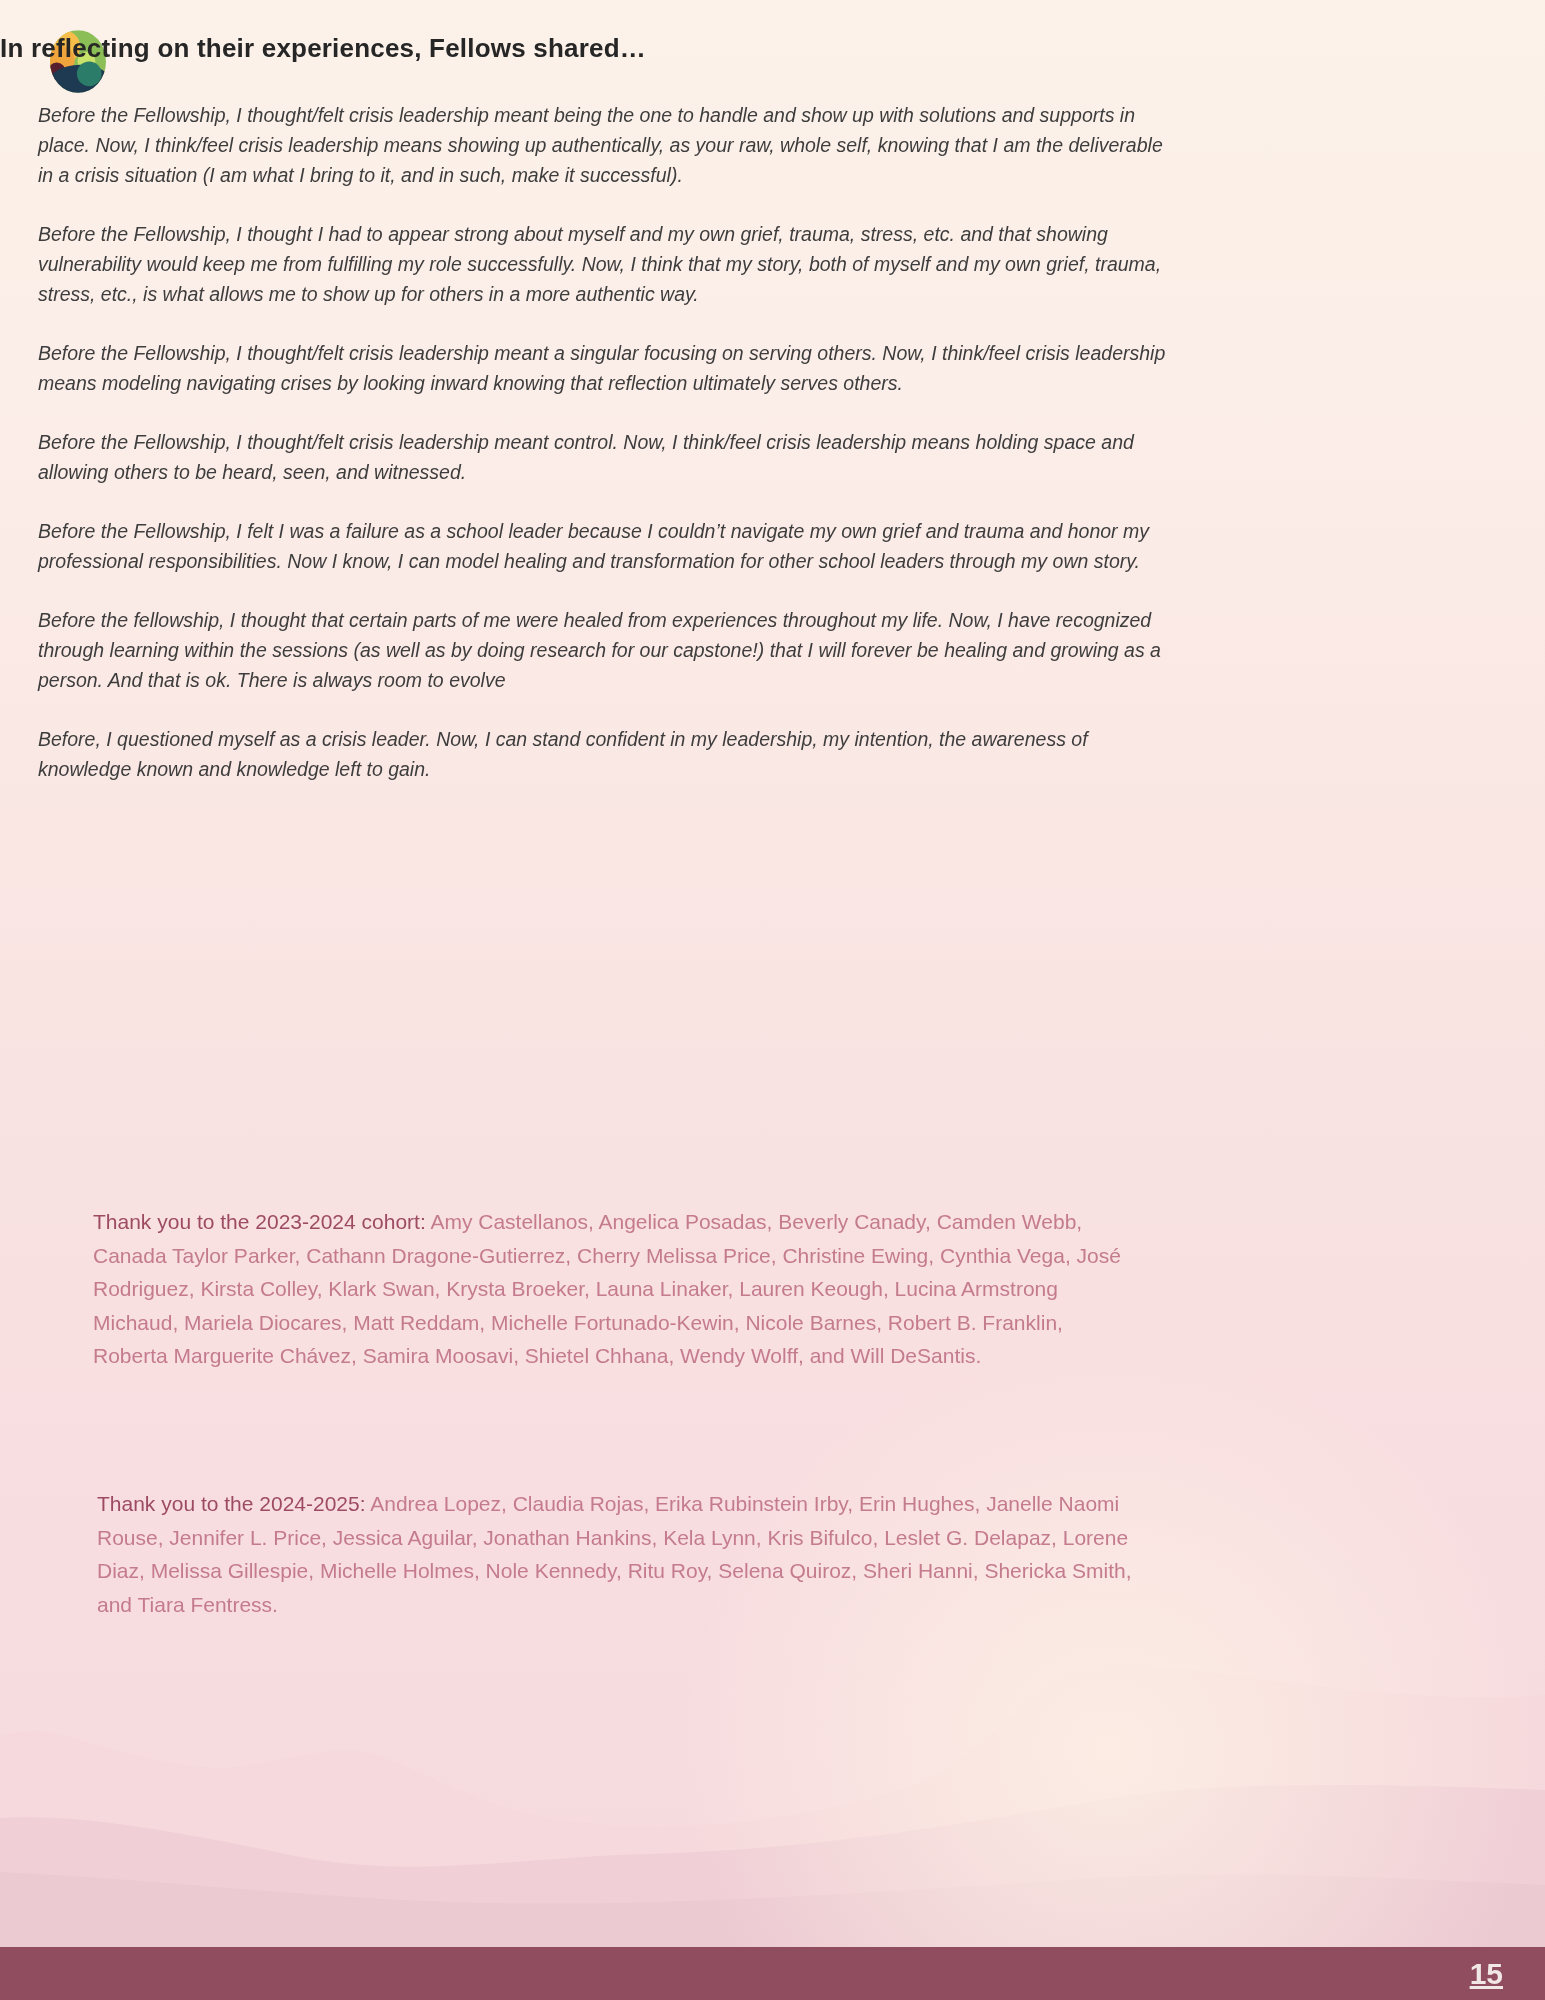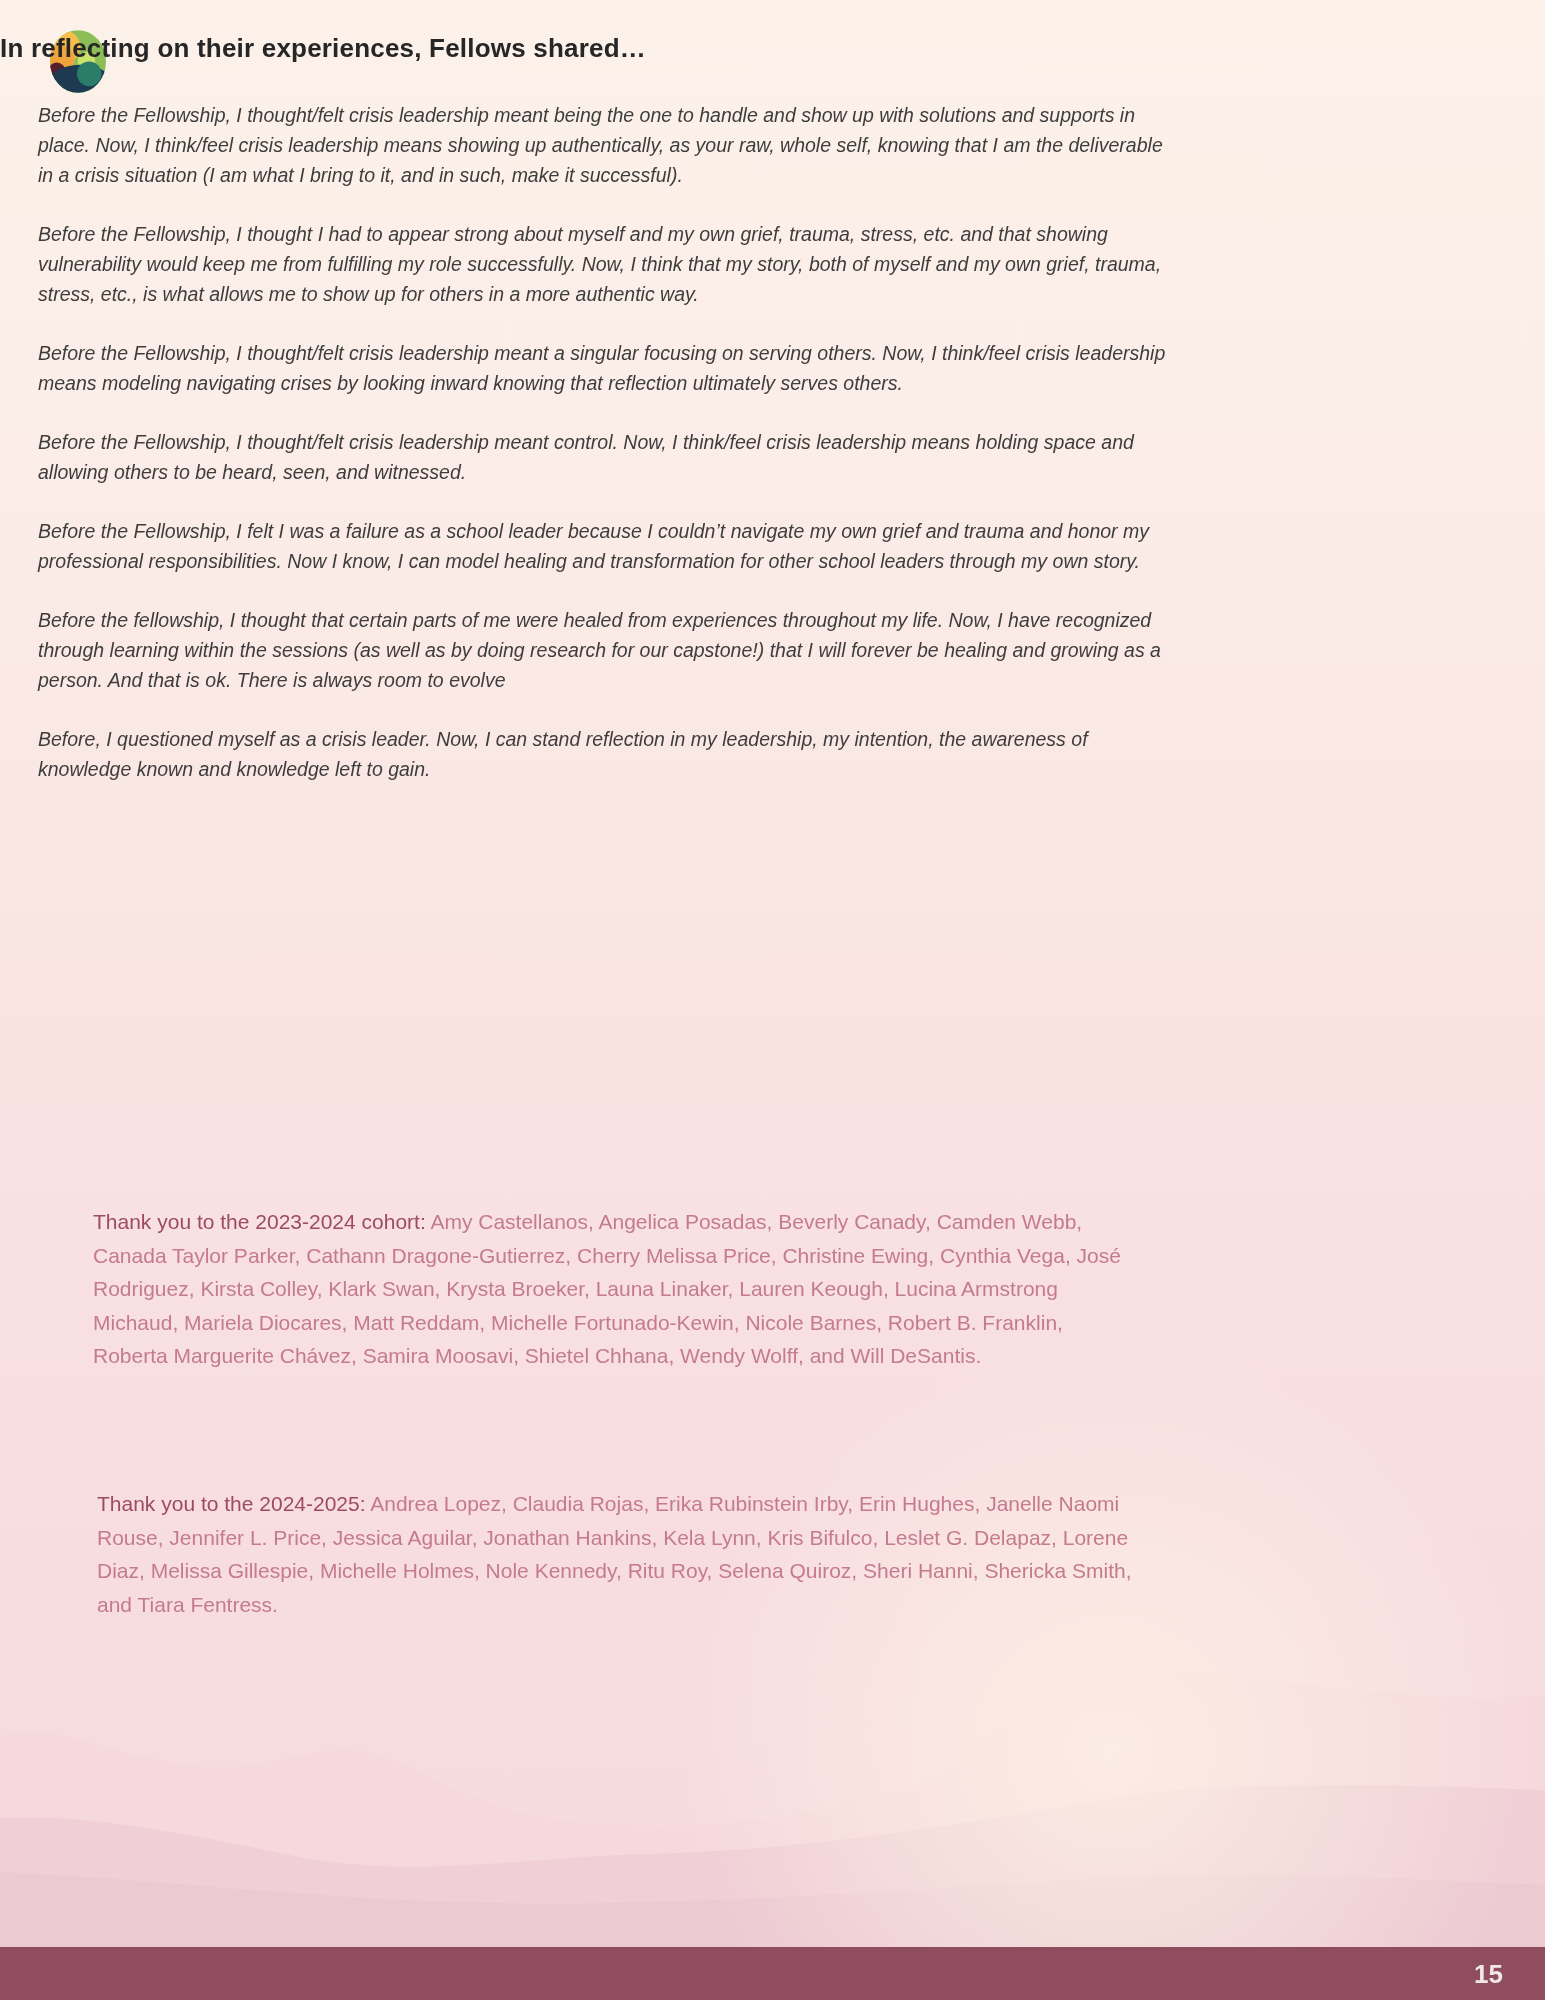--- a/index.html
+++ b/index.html
@@ -26,21 +26,21 @@
   .ack-label { font-weight:normal; color:#9d4b62; }
   .glow {
     position:absolute; left:680px; top:1340px; width:860px; height:820px; z-index:1;
     border-radius:50%; pointer-events:none;
     background:radial-gradient(closest-side, rgba(253,241,230,0.8) 0%, rgba(253,241,230,0.35) 60%, rgba(253,241,230,0) 100%);
   }
   .mountains { position:absolute; left:0; bottom:53px; width:1545px; height:330px; display:block; z-index:1; }
   .footer-bar { position:absolute; left:0; bottom:0; width:100%; height:53px; background:#8f4d5f; z-index:3; }
   .page-number {
     position:absolute; right:42px; top:50%; transform:translateY(-50%);
-    color:#f1e8e6; font-weight:bold; font-size:26px;
+    color:#f1e8e6; font-weight:bold; font-size:30px;text-decoration:underline;
   }
 </style>
 </head>
 <body>
 
 <div class="page">
 
   <div class="logo">
     <svg viewBox="0 0 100 112" width="56" height="63" aria-hidden="true">
       <defs>
@@ -62,21 +62,21 @@
 
   <h1 class="title">In reflecting on their experiences, Fellows shared…</h1>
 
   <div class="reflections">
     <p>Before the Fellowship, I thought/felt crisis leadership meant being the one to handle and show up with solutions and supports in place. Now, I think/feel crisis leadership means showing up authentically, as your raw, whole self, knowing that I am the deliverable in a crisis situation (I am what I bring to it, and in such, make it successful).</p>
     <p>Before the Fellowship, I thought I had to appear strong about myself and my own grief, trauma, stress, etc. and that showing vulnerability would keep me from fulfilling my role successfully. Now, I think that my story, both of myself and my own grief, trauma, stress, etc., is what allows me to show up for others in a more authentic way.</p>
     <p>Before the Fellowship, I thought/felt crisis leadership meant a singular focusing on serving others. Now, I think/feel crisis leadership means modeling navigating crises by looking inward knowing that reflection ultimately serves others.</p>
     <p>Before the Fellowship, I thought/felt crisis leadership meant control. Now, I think/feel crisis leadership means holding space and allowing others to be heard, seen, and witnessed.</p>
     <p>Before the Fellowship, I felt I was a failure as a school leader because I couldn’t navigate my own grief and trauma and honor my professional responsibilities.  Now I know, I can model healing and transformation for other school leaders through my own story.</p>
     <p>Before the fellowship, I thought that certain parts of me were healed from experiences throughout my life. Now, I have recognized through learning within the sessions (as well as by doing research for our capstone!) that I will forever be healing and growing as a person. And that is ok. There is always room to evolve</p>
-    <p>Before, I questioned myself as a crisis leader. Now, I can stand reflection in my leadership, my intention, the awareness of knowledge known and knowledge left to gain.</p>
+    <p>Before, I questioned myself as a crisis leader. Now, I can stand confident in my leadership, my intention, the awareness of knowledge known and knowledge left to gain.</p>
   </div>
 
   <div class="ack ack-1">
     <span class="ack-label">Thank you to the 2023-2024 cohort:</span>
     <span class="ack-names">Amy Castellanos, Angelica Posadas, Beverly Canady, Camden Webb, Canada Taylor Parker, Cathann Dragone-Gutierrez, Cherry Melissa Price, Christine Ewing, Cynthia Vega, José Rodriguez, Kirsta Colley, Klark Swan, Krysta Broeker, Launa Linaker, Lauren Keough, Lucina Armstrong Michaud, Mariela Diocares, Matt Reddam, Michelle Fortunado-Kewin, Nicole Barnes, Robert B. Franklin, Roberta Marguerite Chávez, Samira Moosavi, Shietel Chhana, Wendy Wolff, and Will DeSantis.</span>
   </div>
 
   <div class="ack ack-2">
     <span class="ack-label">Thank you to the 2024-2025:</span>
     <span class="ack-names">Andrea Lopez, Claudia Rojas, Erika Rubinstein Irby, Erin Hughes, Janelle Naomi Rouse, Jennifer L. Price, Jessica Aguilar, Jonathan Hankins, Kela Lynn, Kris Bifulco, Leslet G. Delapaz, Lorene Diaz, Melissa Gillespie, Michelle Holmes, Nole Kennedy, Ritu Roy, Selena Quiroz, Sheri Hanni, Shericka Smith, and Tiara Fentress.</span>

